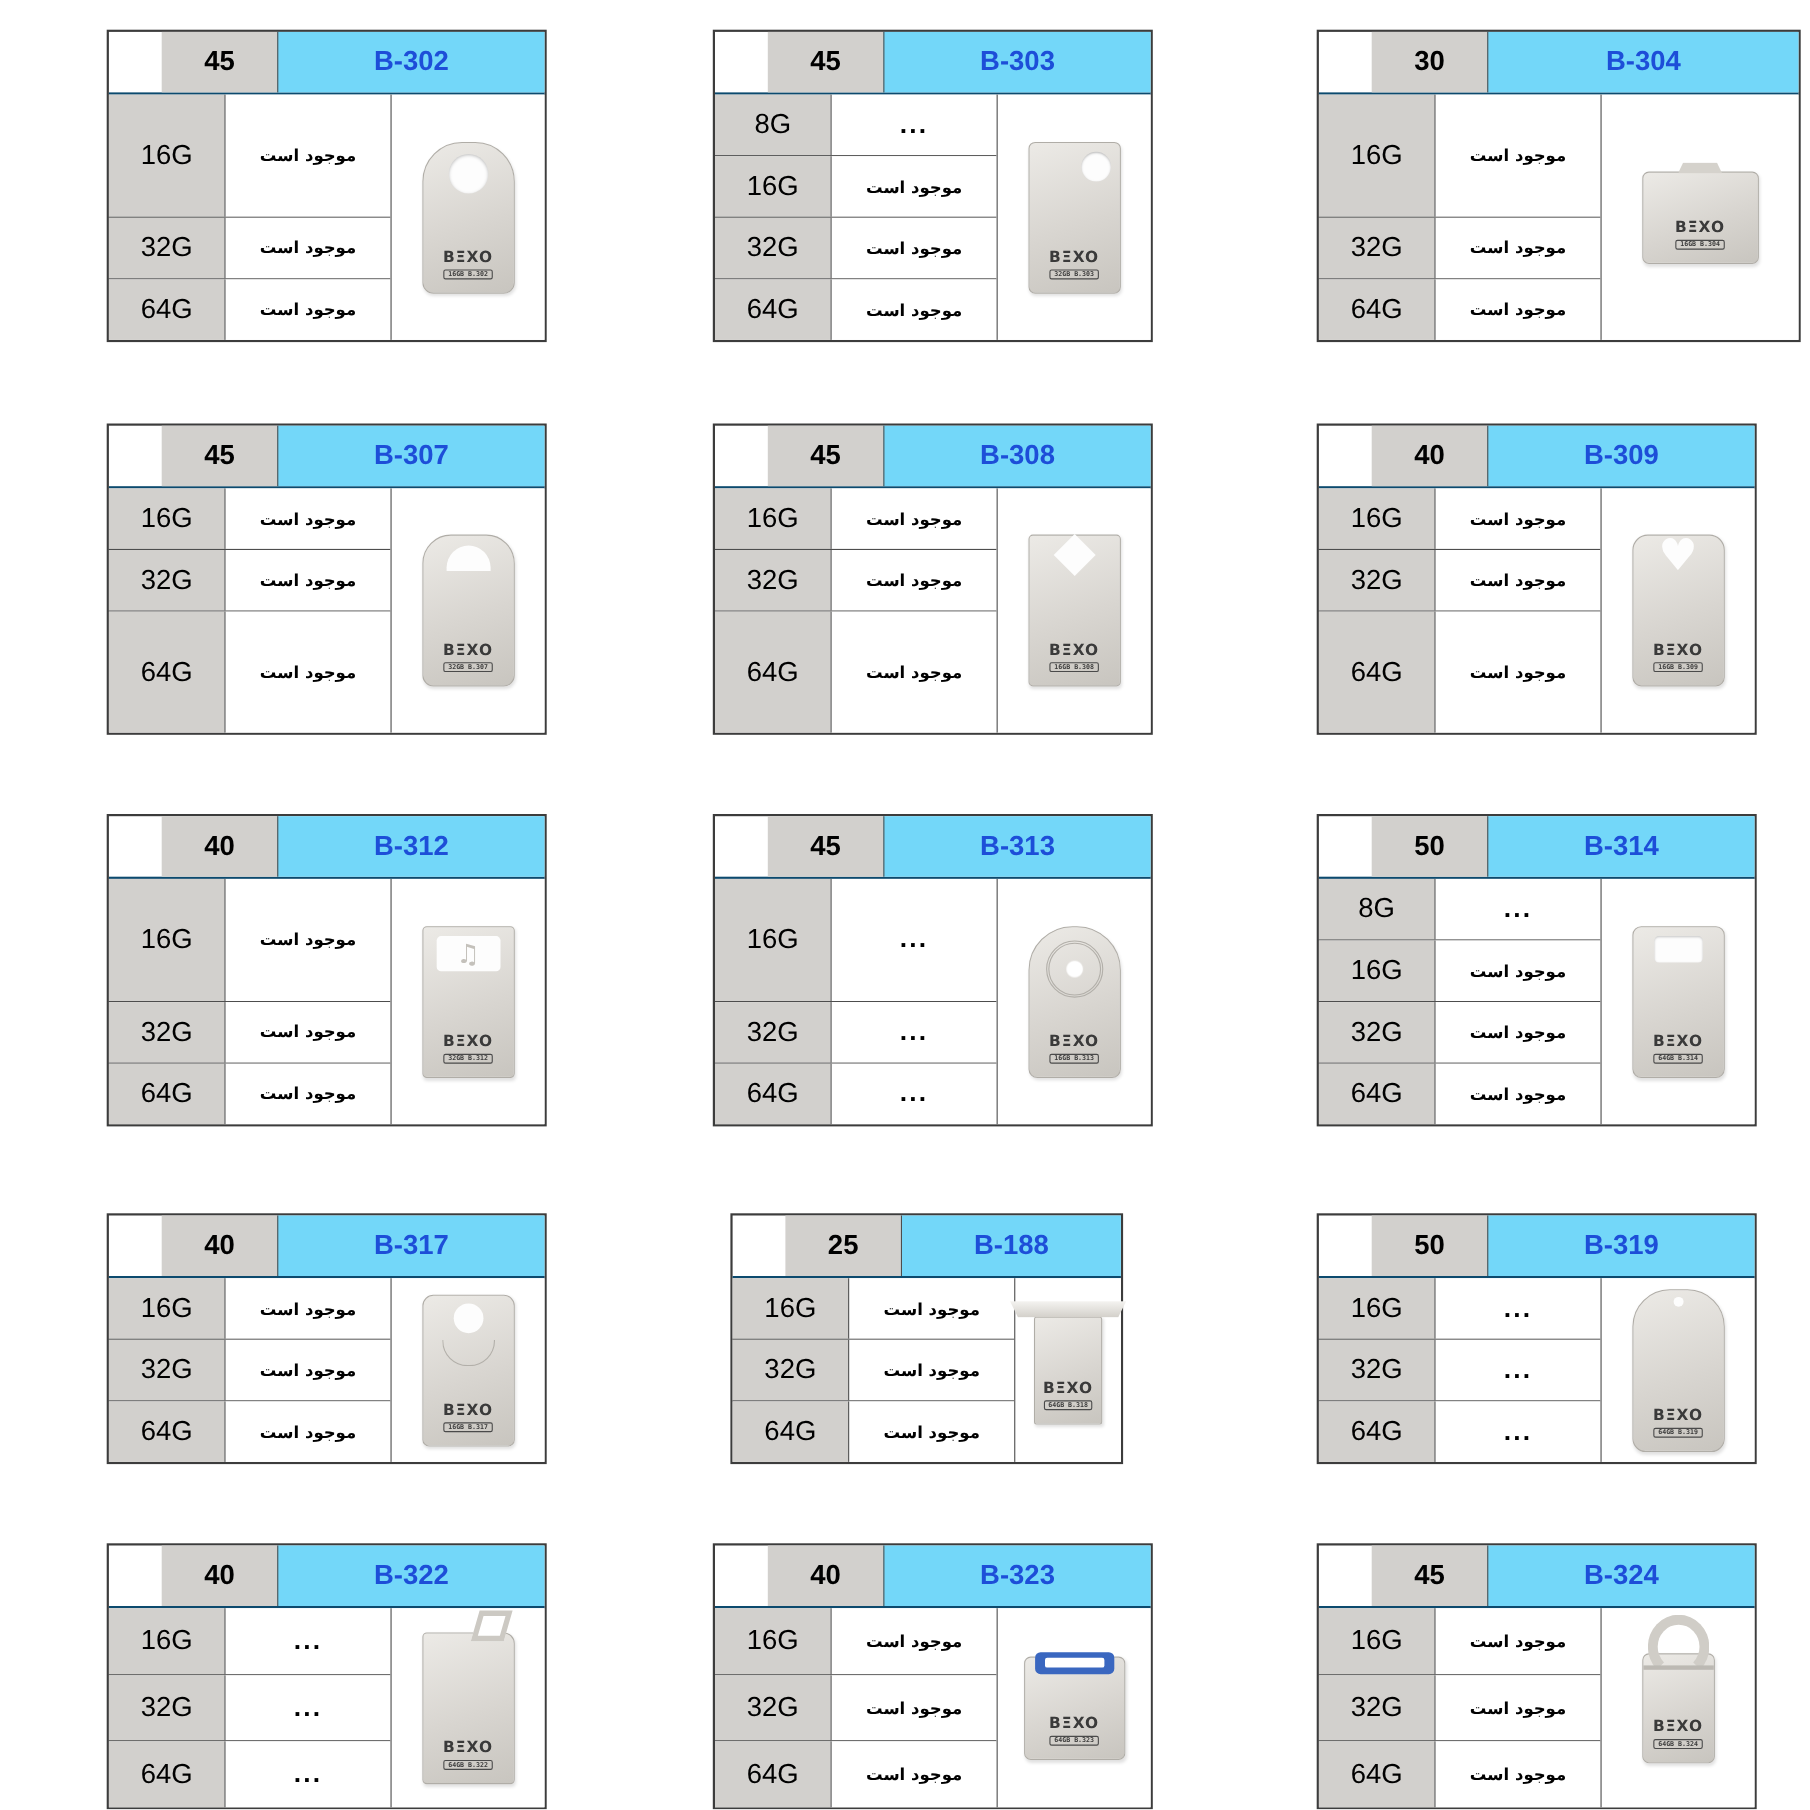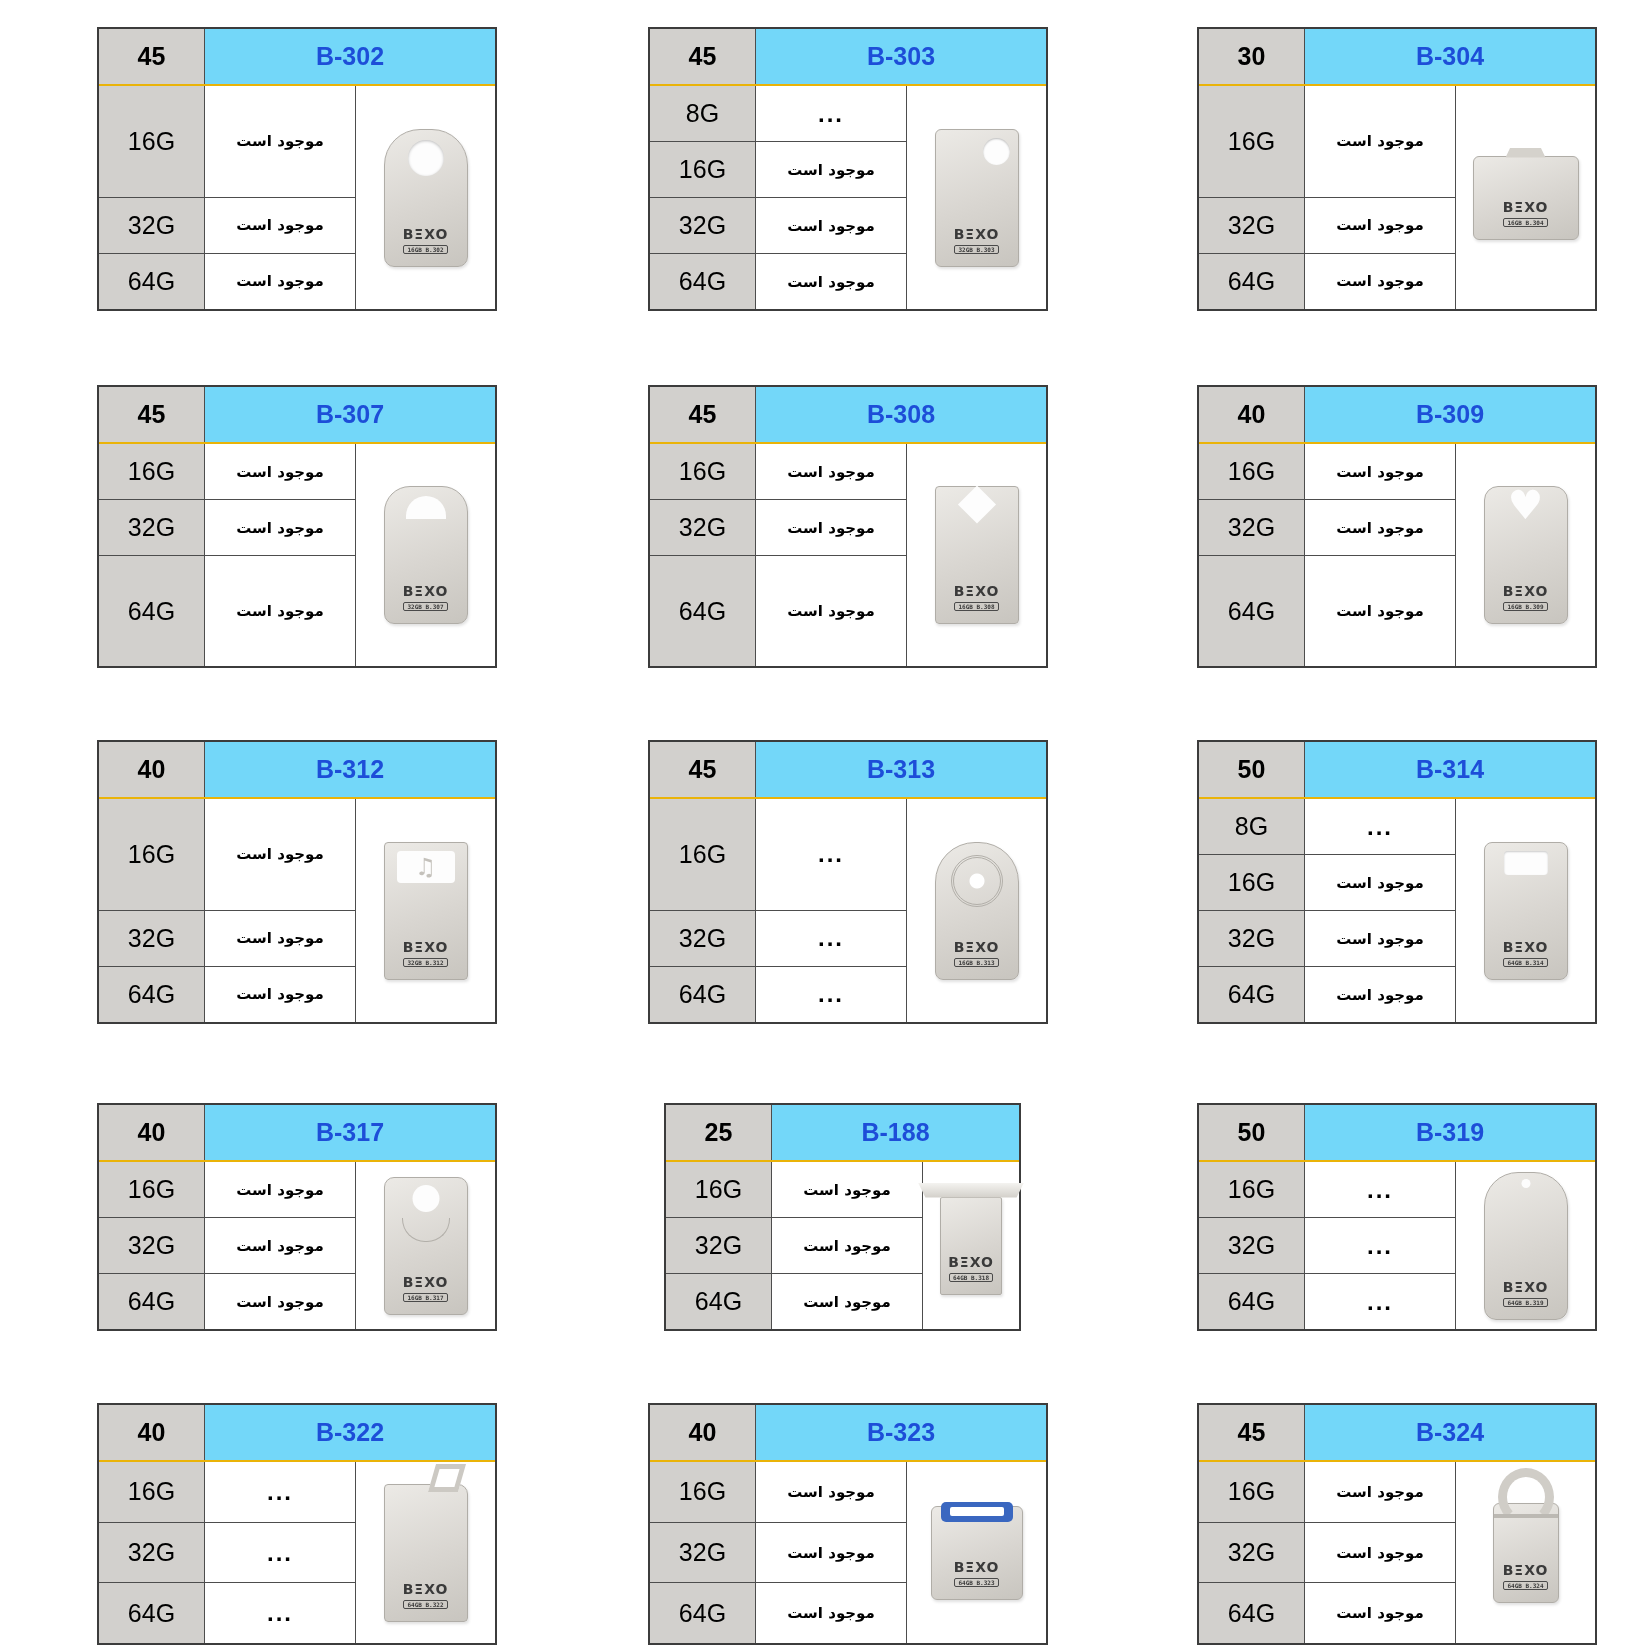--- a/index.html
+++ b/index.html
@@ -2,21 +2,21 @@
 <html lang="fa"><head>
 <meta charset="utf-8">
 <style>
   html,body{margin:0;padding:0;background:#ffffff;}
   #canvas{position:relative;width:1645px;height:1645px;background:#ffffff;overflow:hidden;
           font-family:"Liberation Sans",sans-serif;}
 
   
   .ptable{position:absolute;box-sizing:border-box;border:2px solid #3c3c3c;background:#fff;
           display:flex;flex-direction:column;}
-  .thead{display:flex;height:55px;flex:0 0 55px;border-bottom:2px solid #eab308;}
+  .thead{display:flex;height:55px;flex:0 0 55px;border-bottom:2px solid #0c4a6e;padding-left:48px;}
   .cell{box-sizing:border-box;display:flex;align-items:center;justify-content:center;}
   .num{width:105px;background:#D2D0CD;font-size:25px;font-weight:bold;color:#000;}
   .model{flex:1;background:#73D7F9;border-left:1.5px solid #4d4d4d;
          font-size:25px;font-weight:bold;color:#1d4ed8;}
   .tbody{display:flex;flex:1;min-height:0;}
   .rows{width:256px;flex:0 0 256px;display:flex;flex-direction:column;}
   .row{flex:1;display:flex;min-height:0;}
   .row + .row{border-top:1.5px solid #4d4d4d;}
   .cap{width:105px;flex:0 0 105px;background:#D2D0CD;font-size:25px;font-weight:normal;color:#000;}
   .status{flex:1;border-left:1.5px solid #4d4d4d;background:#fff;direction:rtl;
@@ -151,21 +151,21 @@
   </div>
         </div>
       <div class="imgcell">
         <div class="drive v-corner-hole">
           <div class="logo">BΞXO</div>
           <div class="dlabel">32GB B.303</div>
         </div>
       </div>
     </div>
   </div>
-    <div class="ptable band-0" style="left: 1197px; top: 27px; width: 400px; height: 284px;">
+    <div class="ptable band-0" style="left: 1197px; top: 27px; width: 440px; height: 284px;">
     <div class="thead">
       <div class="cell num">30</div>
       <div class="cell model">B-304</div>
     </div>
     <div class="tbody">
       <div class="rows rows-3">
           <div class="row">
     <div class="cell cap">16G</div>
     <div class="cell status">موجود است</div>
   </div>

